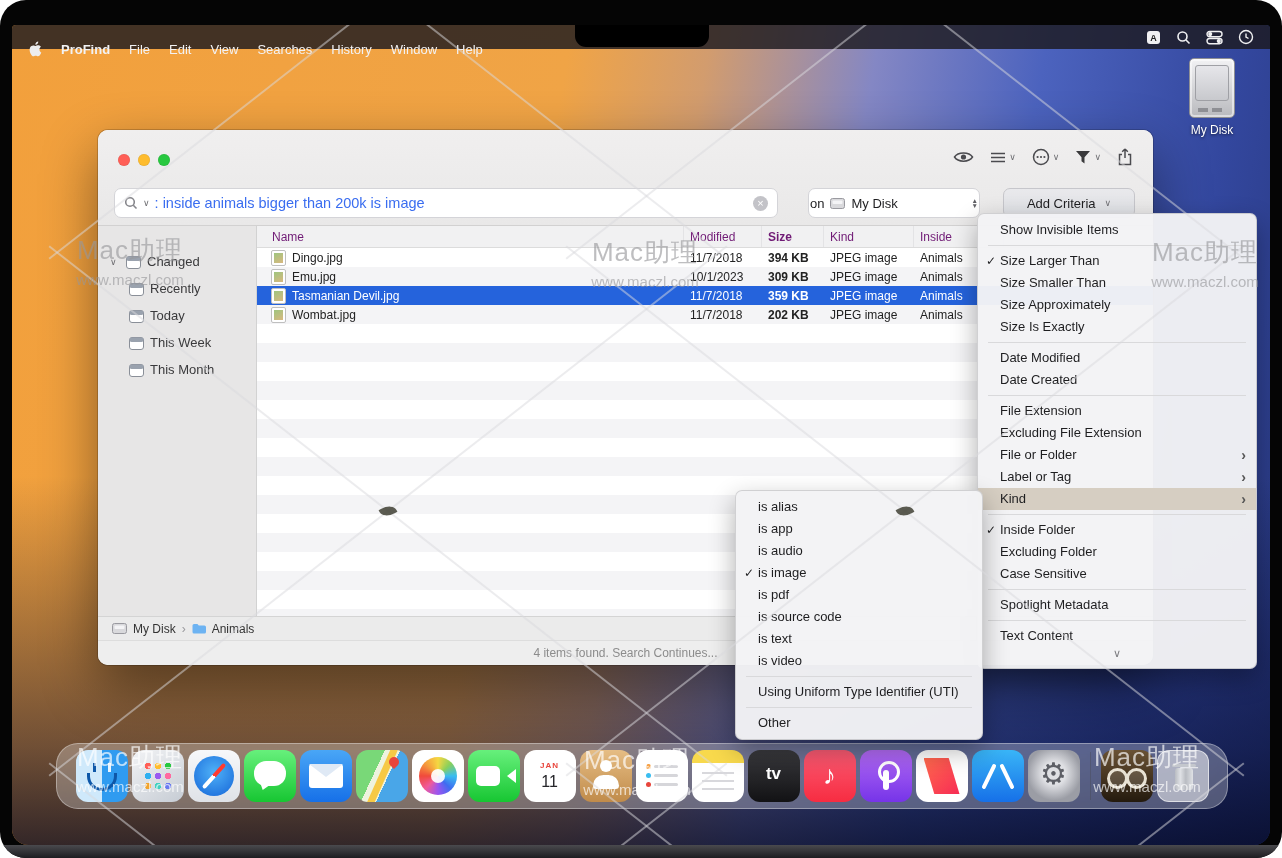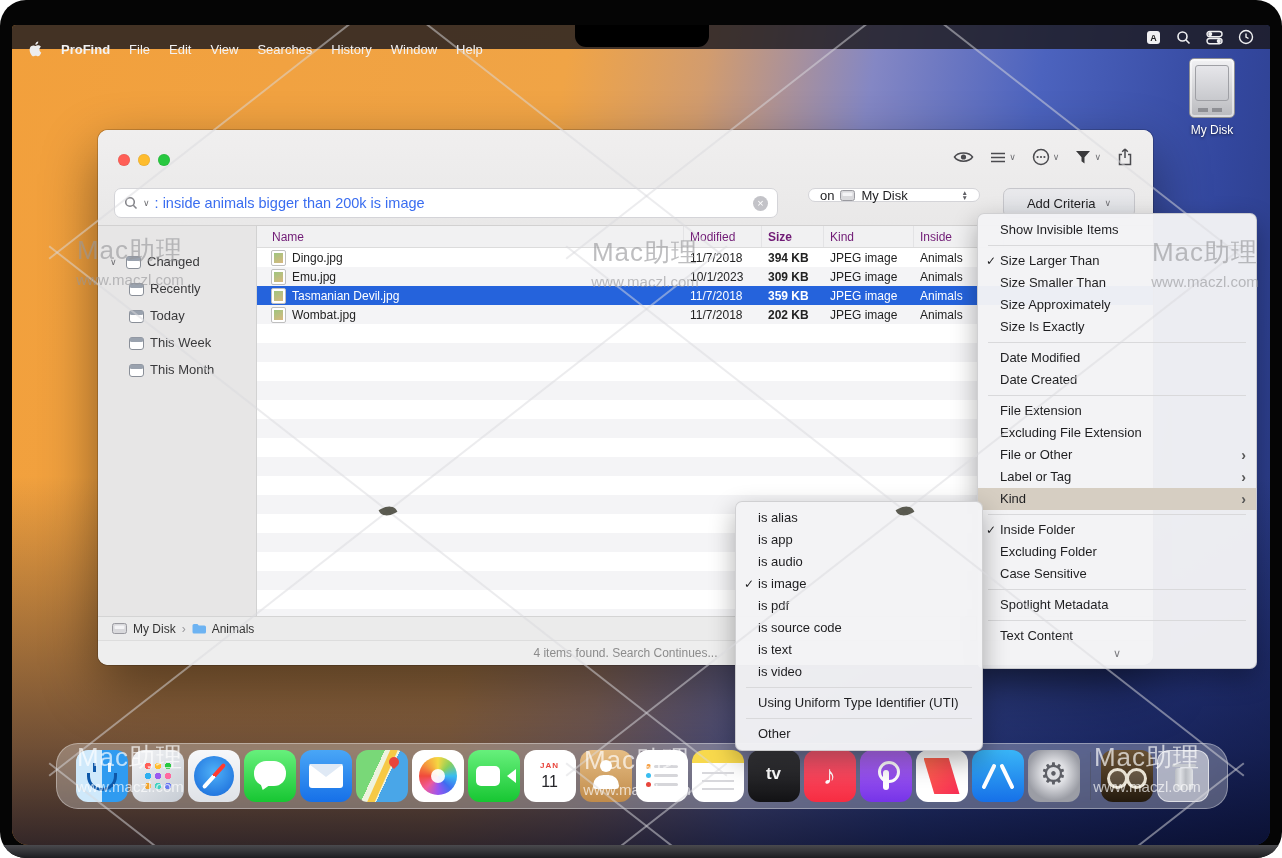--- a/index.html
+++ b/index.html
@@ -29,21 +29,21 @@
   .titlebar{position:absolute;left:0;top:0;right:0;height:95px;background:linear-gradient(#f0efef,#e9e8e8);border-bottom:1px solid #d2d1d1;}
   .tl{position:absolute;left:20px;top:24px;display:flex;gap:8px;}
   .tl span{width:12px;height:12px;border-radius:50%;box-shadow:inset 0 0 1px rgba(0,0,0,0.25);}
   .tl-close{background:#ff5f57;} .tl-min{background:#febc2e;} .tl-max{background:#28c840;}
   .toolbtns{position:absolute;top:18px;right:20px;display:flex;align-items:center;gap:16px;color:#4b4b4f;}
   .tbtn{display:flex;align-items:center;gap:3px;}
   .chev{font-size:9px;color:#6e6e72;}
   .sfield{position:absolute;left:16px;top:58px;width:664px;height:30px;background:#fff;border:1px solid #d4d4d8;border-radius:7px;display:flex;align-items:center;gap:5px;padding:0 9px;box-sizing:border-box;}
   .squery{flex:1;color:#3a6df0;font-size:14.5px;white-space:nowrap;overflow:hidden;}
   .sclear{width:15px;height:15px;border-radius:50%;background:#c3c3c8;color:#fff;font-size:11px;line-height:14px;text-align:center;flex:none;}
-  .scope{position:absolute;left:710px;top:58px;width:172px;height:14px;background:#fff;border:1px solid #d4d4d8;border-radius:7px;display:flex;align-items:center;gap:6px;padding:0 11px;box-sizing:border-box;font-size:13px;color:#1e1e20;}
+  .scope{position:absolute;left:710px;top:58px;width:172px;height:30px;background:#fff;border:1px solid #d4d4d8;border-radius:7px;display:flex;align-items:center;gap:6px;padding:0 1px;box-sizing:border-box;font-size:13px;color:#1e1e20;}
   .updown{margin-left:auto;display:flex;flex-direction:column;font-size:6.5px;line-height:5.5px;color:#5f5f64;}
   .addbtn{position:absolute;left:905px;top:58px;width:132px;height:30px;background:linear-gradient(#e9e9ec,#dee0e4);border:1px solid #c6c6cb;border-radius:7px;display:flex;align-items:center;justify-content:center;gap:9px;font-size:13px;color:#1e1e20;box-sizing:border-box;}
   .main{position:absolute;left:0;top:96px;right:0;bottom:49px;display:flex;}
   .sidebar{width:159px;flex:none;background:#e7e6e6;border-right:1px solid #d2d2d2;padding-top:22px;box-sizing:border-box;}
   .sbitem{height:27px;display:flex;align-items:center;gap:6px;padding-left:12px;font-size:13px;color:#3a3a3c;}
   .sbitem.child{padding-left:31px;}
   .caret{width:10px;font-size:9px;color:#6c6c70;visibility:hidden;flex:none;}
   .sbitem.expanded .caret{visibility:visible;}
   .sbicon{display:flex;flex:none;}
   .tablewrap{flex:1;position:relative;background:#fff;}
@@ -59,21 +59,21 @@
   .trow.selected{background:#2563dc;color:#fff;}
   .ficon{width:13px;height:14px;background:#fff;border:1px solid #bfbfbf;border-radius:2px;position:relative;flex:none;}
   .ficon::before{content:"";position:absolute;inset:2px;background:linear-gradient(150deg,#9ec57f,#d9b87f);}
   .footer{position:absolute;left:0;right:0;bottom:0;height:49px;}
   .pathbar{height:24px;background:#ebebeb;border-top:1px solid #d4d4d4;display:flex;align-items:center;gap:6px;padding-left:14px;font-size:12px;color:#333;box-sizing:border-box;}
   .pb-sep{color:#9a9a9e;}
   .statusbar{height:25px;background:#eeeeee;border-top:1px solid #dddddd;display:flex;align-items:center;justify-content:center;font-size:12px;color:#8c8c8c;box-sizing:border-box;}
   
   .menu{position:absolute;background:rgba(243,243,245,0.97);border:1px solid rgba(0,0,0,0.14);border-radius:7px;box-shadow:0 10px 26px rgba(0,0,0,0.32);padding:5px 0;font-size:13px;color:#1e1e20;}
   .criteria{left:965px;top:188px;width:278px;z-index:40;}
-  .kindsub{left:723px;top:476px;width:246px;z-index:41;}
+  .kindsub{left:723px;top:465px;width:246px;z-index:41;}
   .mi{position:relative;height:22px;line-height:22px;padding:0 24px 0 22px;white-space:nowrap;}
   .mcheck{position:absolute;left:8px;width:12px;visibility:hidden;font-size:12px;}
   .mi.checked .mcheck{visibility:visible;}
   .msubarrow{position:absolute;right:10px;top:0;display:none;font-weight:bold;font-size:14px;color:#555;}
   .mi.submenu .msubarrow{display:block;}
   .mi.highlighted{background:#d6cec2;}
   .msep{height:1px;background:#d9d9db;margin:4px 10px;}
   .mscroll{height:16px;text-align:center;color:#7c7c80;font-size:11px;line-height:13px;}
   
   .dock{position:absolute;left:44px;top:718px;width:1172px;height:66px;background:rgba(255,255,255,0.28);border:1px solid rgba(255,255,255,0.35);border-radius:22px;display:flex;align-items:center;justify-content:center;gap:4px;z-index:15;backdrop-filter:blur(6px);box-sizing:border-box;}
@@ -410,21 +410,21 @@
       <div class="mi checked"><span class="mcheck">✓</span><span>Size Larger Than</span></div>
       <div class="mi"><span>Size Smaller Than</span></div>
       <div class="mi"><span>Size Approximately</span></div>
       <div class="mi"><span>Size Is Exactly</span></div>
       <div class="msep"></div>
       <div class="mi"><span>Date Modified</span></div>
       <div class="mi"><span>Date Created</span></div>
       <div class="msep"></div>
       <div class="mi"><span>File Extension</span></div>
       <div class="mi"><span>Excluding File Extension</span></div>
-      <div class="mi submenu"><span>File or Other</span><span class="msubarrow">›</span></div>
+      <div class="mi submenu"><span>File or Folder</span><span class="msubarrow">›</span></div>
       <div class="mi submenu"><span>Label or Tag</span><span class="msubarrow">›</span></div>
       <div class="mi submenu highlighted"><span>Kind</span><span class="msubarrow">›</span></div>
       <div class="msep"></div>
       <div class="mi checked"><span class="mcheck">✓</span><span>Inside Folder</span></div>
       <div class="mi"><span>Excluding Folder</span></div>
       <div class="mi"><span>Case Sensitive</span></div>
       <div class="msep"></div>
       <div class="mi"><span>Spotlight Metadata</span></div>
       <div class="msep"></div>
       <div class="mi"><span>Text Content</span></div>

